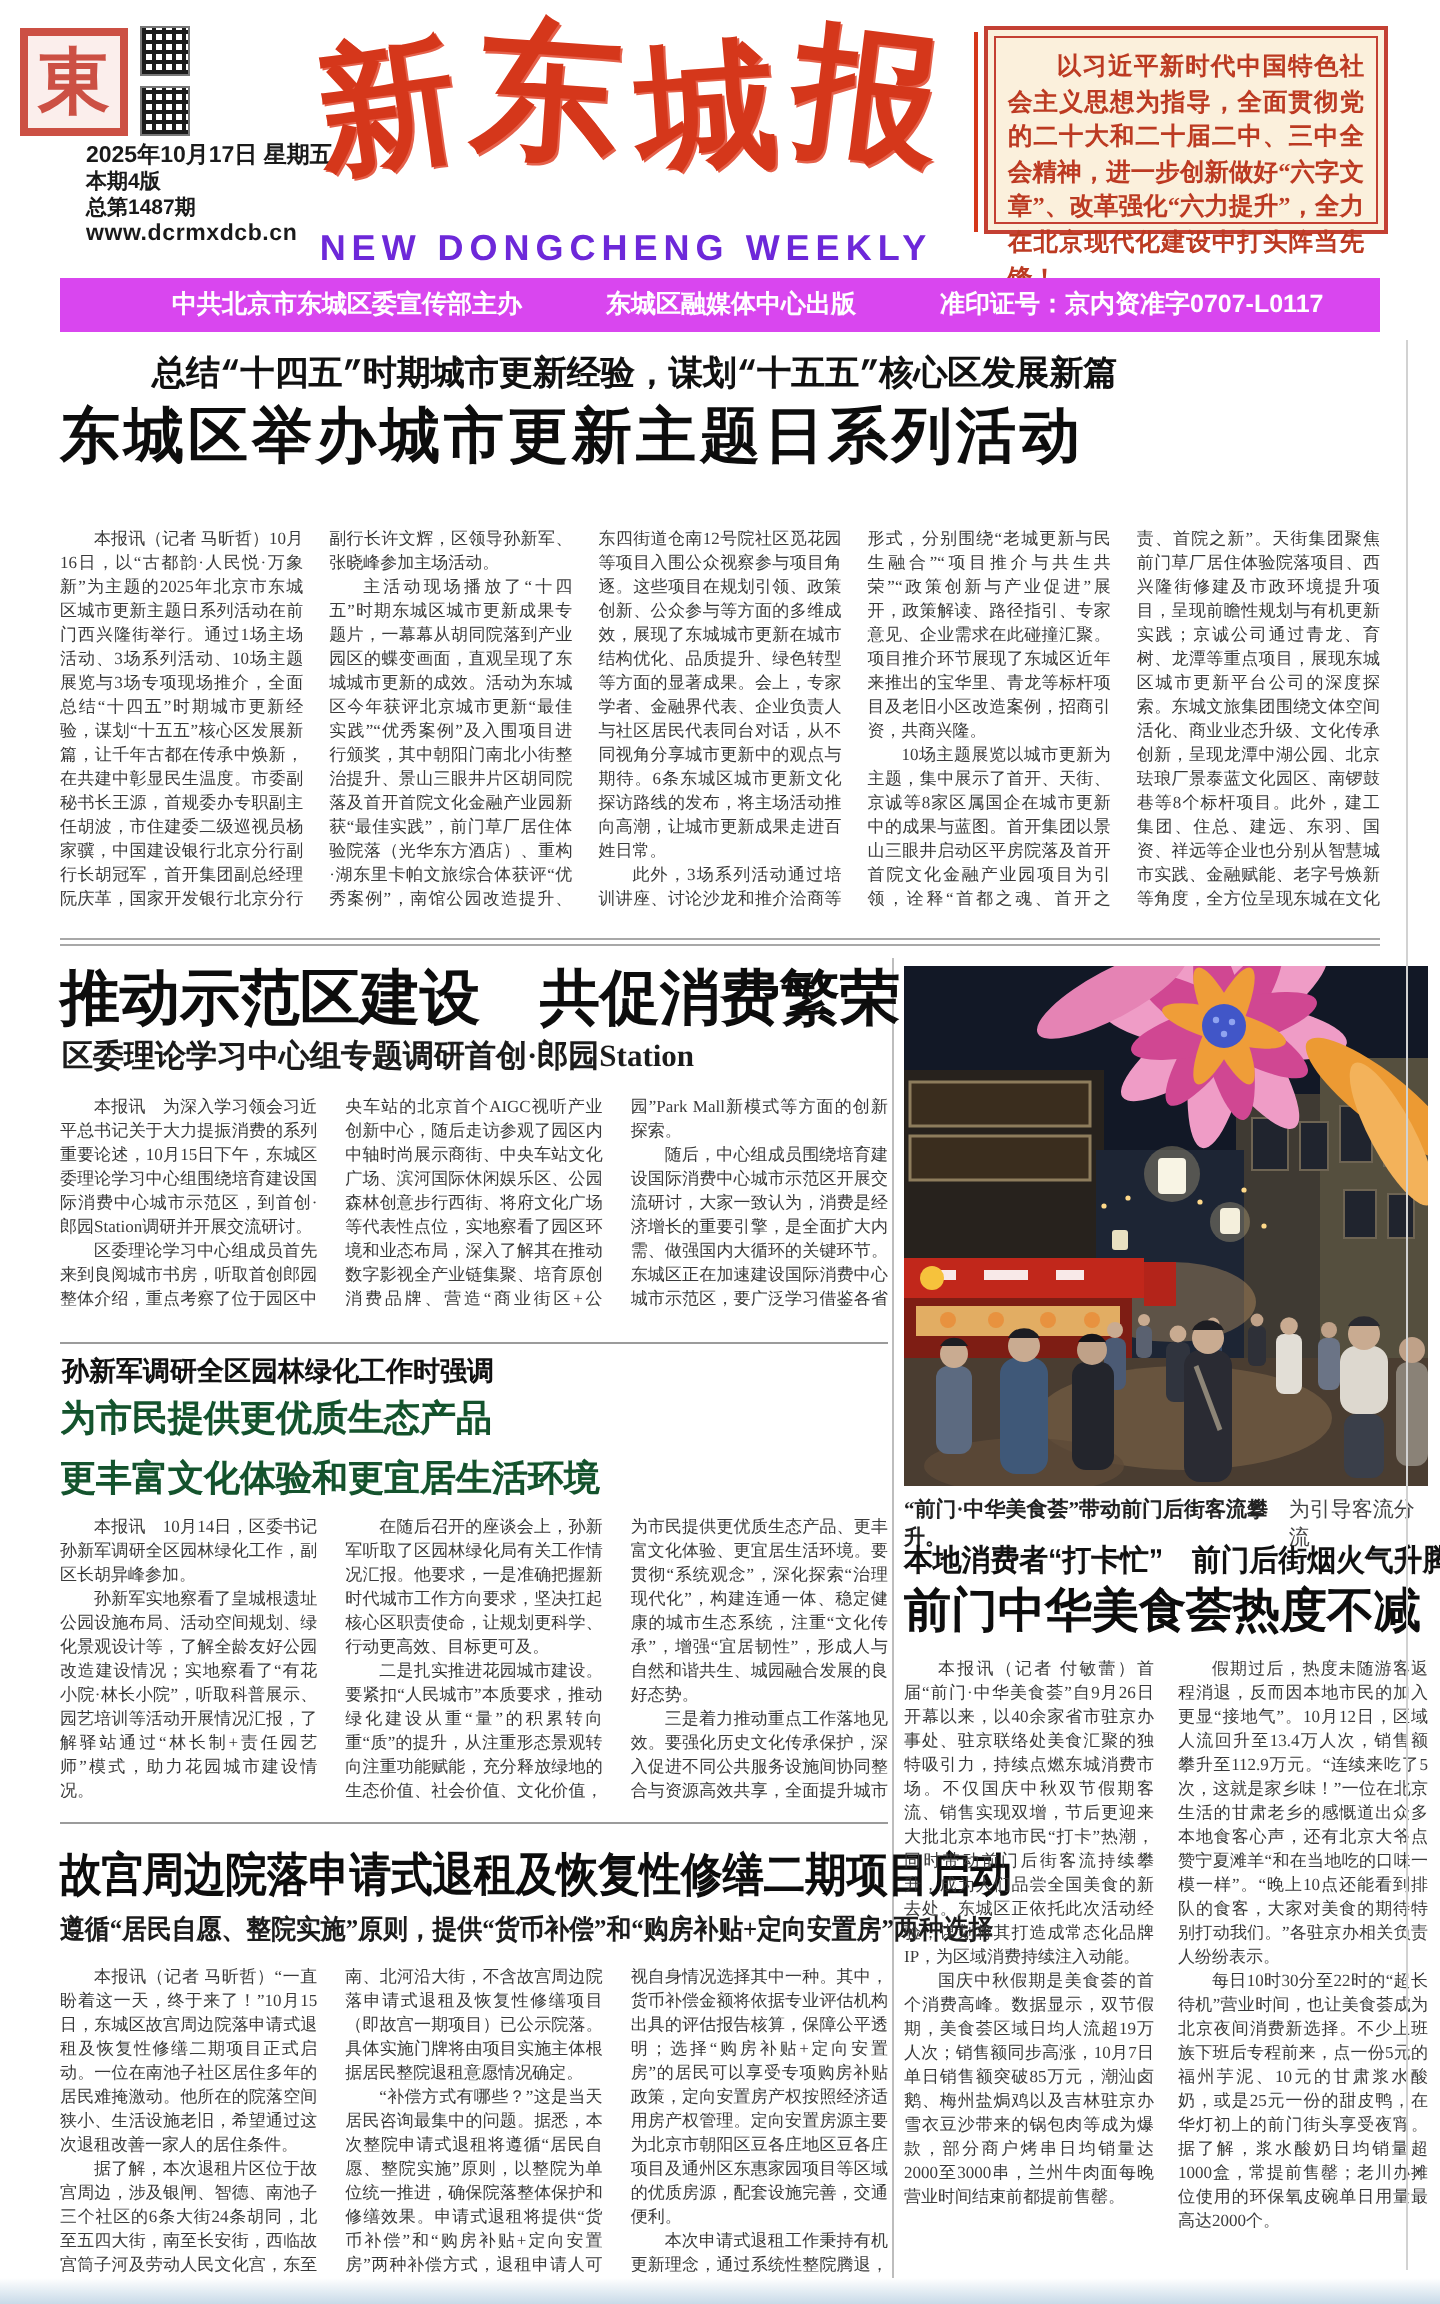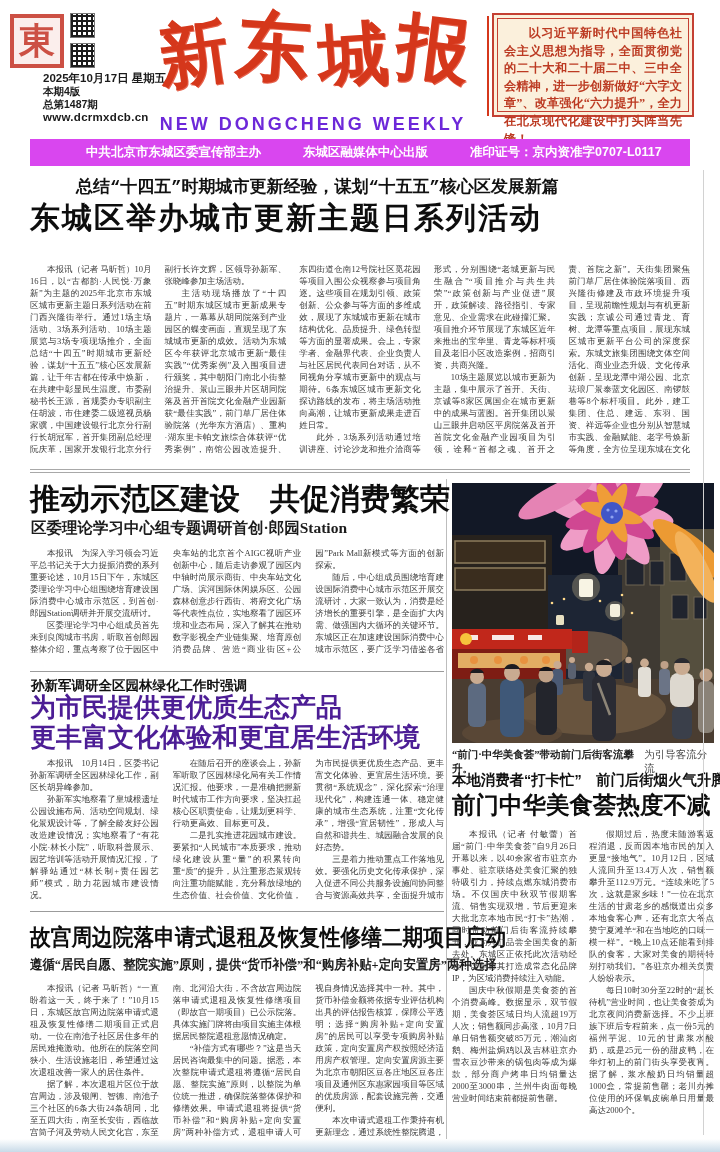--- a/index.html
+++ b/index.html
@@ -62,22 +62,22 @@
   
   .s2-head{position:absolute;left:30px;top:479px;width:414px;font-family:"Liberation Sans",sans-serif;
         font-size:30px;font-weight:800;color:#0d0d0d;white-space:nowrap;}
   .s2-sub{position:absolute;left:31px;top:518px;font-size:15.5px;font-weight:600;color:#1c1c1c;}
   .s2-body{left:30px;top:547px;width:414px;height:118px;column-count:3;column-gap:14px;}
   .ldiv2{top:671px;}
 
   
   .s3-kicker{position:absolute;left:31px;top:677px;font-family:"Liberation Sans",sans-serif;
         font-size:13.5px;font-weight:700;color:#111;}
-  .s3-head{position:absolute;left:30px;top:694px;font-family:Liberation Mono, monospace;
-        font-size:26px;font-weight:900;line-height:30px;color:#4c1d95;}
+  .s3-head{position:absolute;left:30px;top:694px;font-family:Liberation Serif, serif;
+        font-size:18px;font-weight:900;line-height:30px;color:#14532d;}
   .s3-body{left:30px;top:757px;width:414px;height:146px;column-count:3;column-gap:14px;}
   .ldiv3{top:911px;}
 
   
   .s4-head{position:absolute;left:30px;top:922px;font-family:"Liberation Sans",sans-serif;
         font-size:23px;font-weight:900;color:#0d0d0d;white-space:nowrap;transform:scaleX(.90);transform-origin:left;}
   .s4-sub{position:absolute;left:30px;top:956px;font-size:13.5px;font-weight:700;color:#1c1c1c;
         white-space:nowrap;transform:scaleX(.92);transform-origin:left;}
   .s4-body{left:30px;top:982px;width:414px;height:160px;column-count:3;column-gap:14px;}
 

